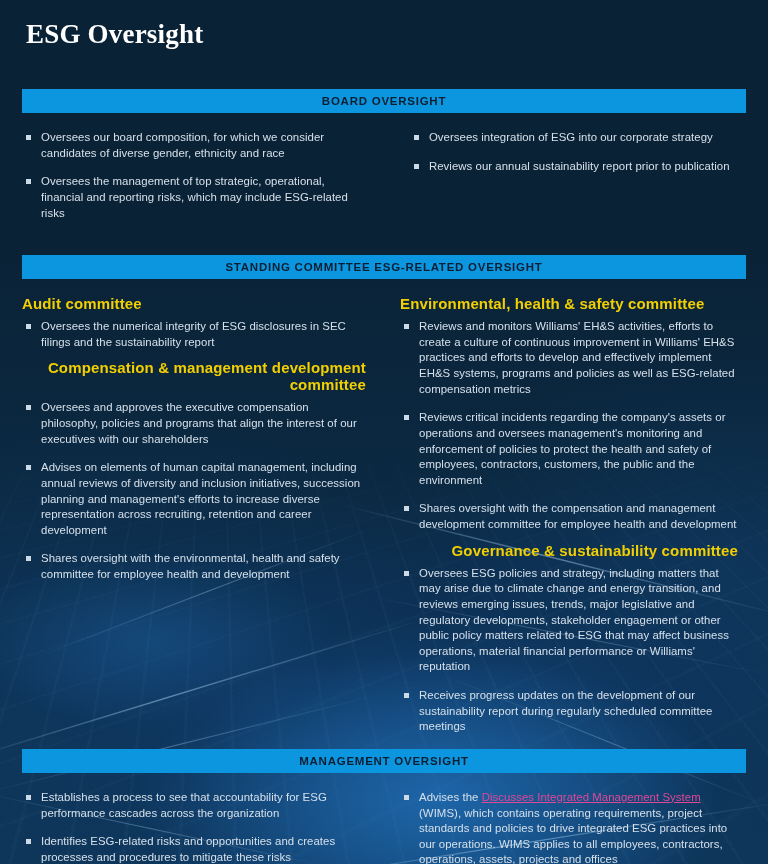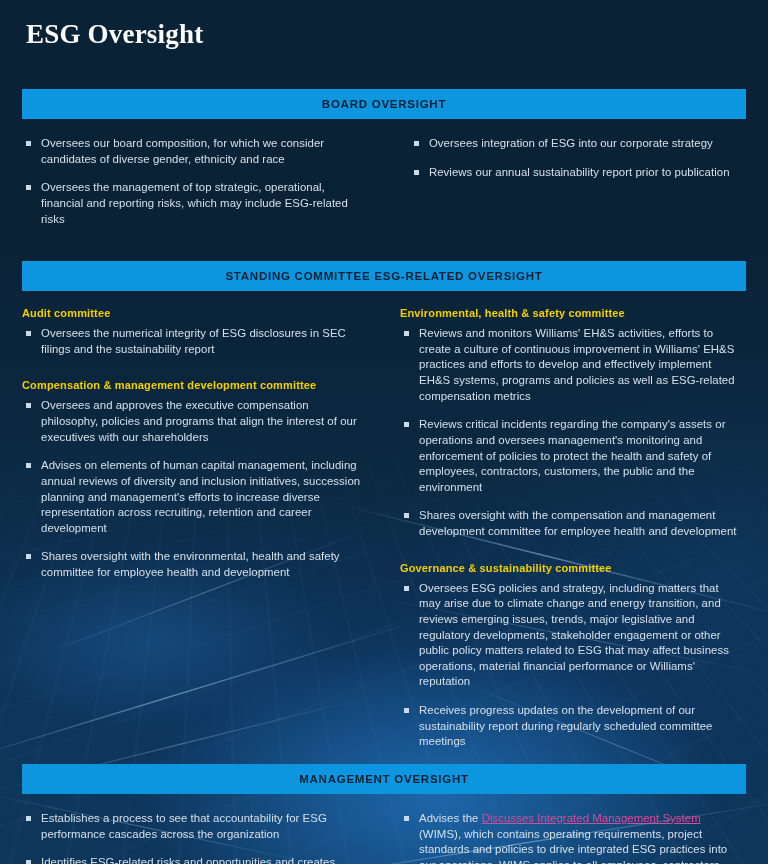--- a/index.html
+++ b/index.html
@@ -60,21 +60,21 @@
     font-size: 27px;
     font-weight: 700;
     color: #ffffff;
     letter-spacing: 0.2px;
     padding-top: 19px;
     padding-left: 4px;
   }
 
   .banner {
     margin-top: 0;
-    height: 30px;
+    height: 24px;
     background: #0d96e0;
     display: flex;
     align-items: center;
     justify-content: center;
     color: #0b1f33;
     font-size: 11.5px;
     font-weight: 700;
     letter-spacing: 0.75px;
     text-align: center;
   }
@@ -89,26 +89,26 @@
   }
   .col { width: 50%; padding-right: 18px; }
   .col.right { padding-left: 16px; padding-right: 8px; }
 
   .sec-board   { margin-top: 17px; gap: 20px; }
   .sec-standing{ margin-top: 16px; }
   .sec-manage  { margin-top: 17px; }
 
   .cmt-head {
     color: #f2cf00;
-    font-size: 11px;
+    font-size: 15px;
     font-weight: 700;
     letter-spacing: 0.15px;
     margin-bottom: 7px;
   }
-  .cmt-head.spaced { margin-top: 22px; }
+  .cmt-head.spaced { margin-top: 9px; text-align: right; }
 
   ul.bullets { list-style: none; }
 
   ul.bullets li {
     position: relative;
     padding-left: 19px;
     margin-bottom: 13px;
     font-size: 11.4px;
     line-height: 1.37;
     color: #d6e0ea;

